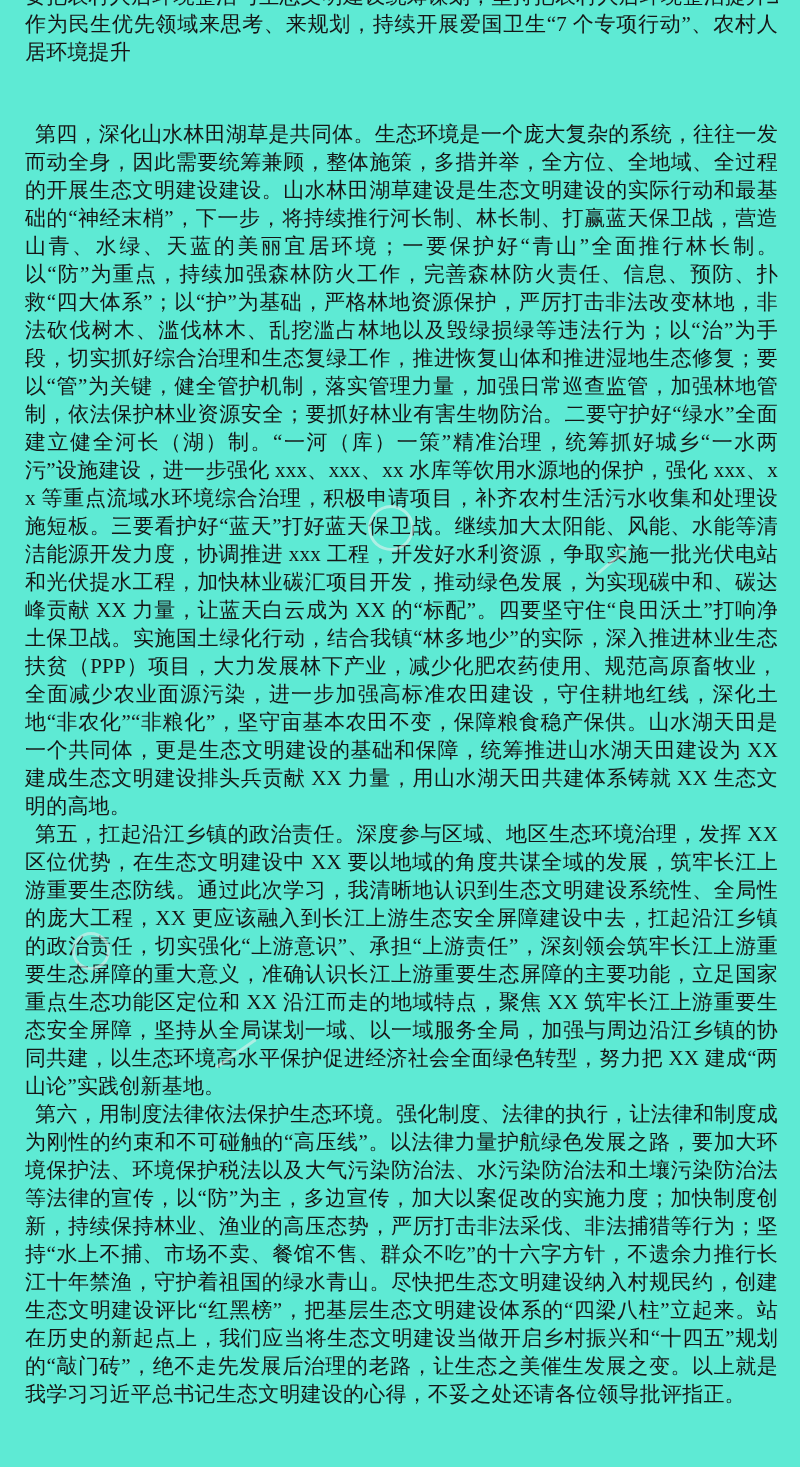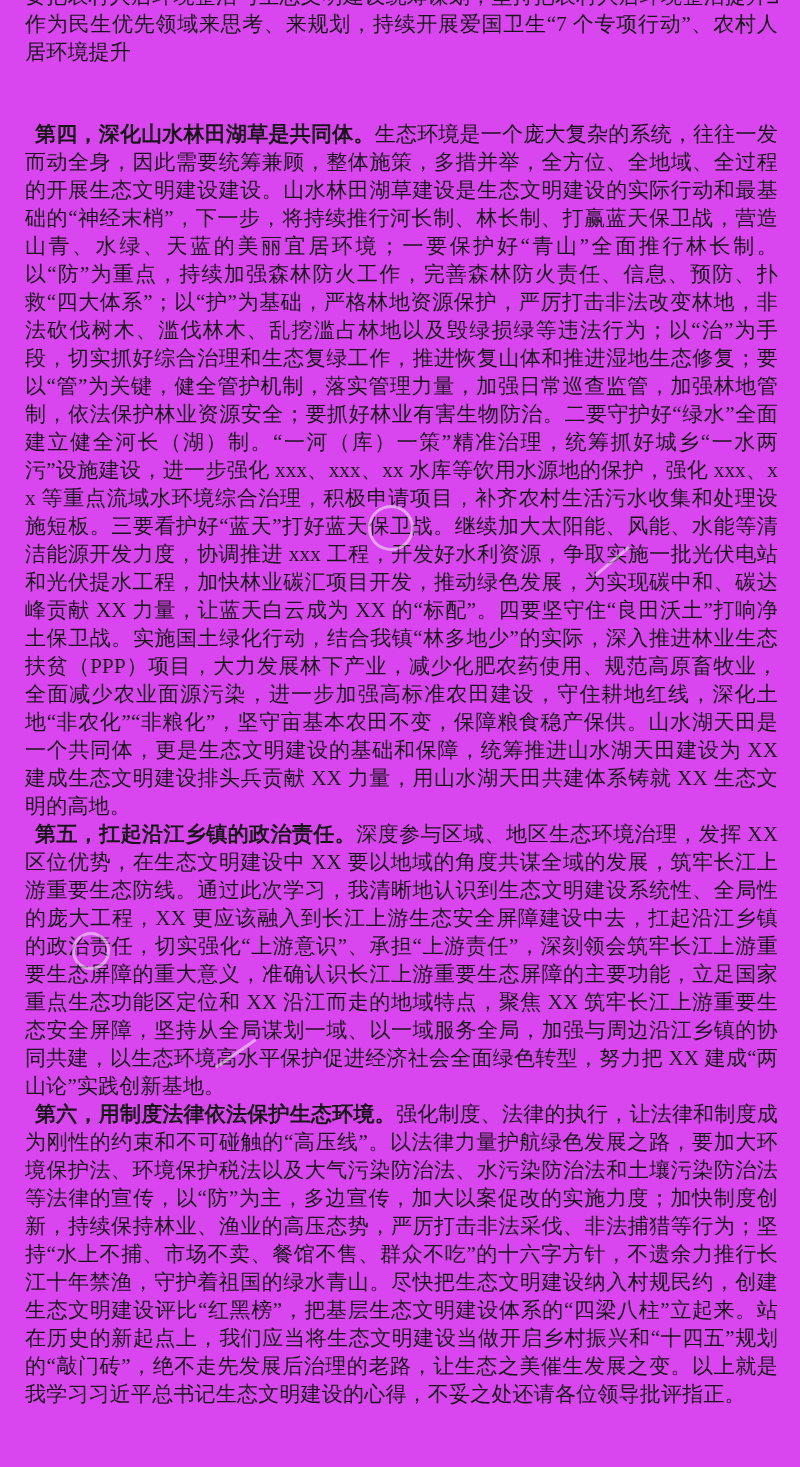--- a/index.html
+++ b/index.html
@@ -6,21 +6,21 @@
   body {
     width: 800px;
     height: 1467px;
     background: #ffffff;
     font-family: "Liberation Serif", "DejaVu Serif", serif;
   }
   .page {
     position: relative;
     width: 800px;
     height: 1467px;
-    background: #d946ef;
+    background: #5eead4;
     overflow: hidden;
     color: #161616;
   }
   .doc {
     padding: 0 22px 0 25px;
     font-size: 21px;
     line-height: 28px;
     text-align: justify;
     text-justify: inter-character;
     letter-spacing: 0.2px;
@@ -31,21 +31,21 @@
     height: 10px;
     overflow: hidden;
   }
   .clip-line .clip-inner {
     display: block;
     transform: translateY(-18px);
     white-space: nowrap;
   }
   .page-gap { height: 54px; }
   .sec { text-indent: 10px; }
-  .lead { font-weight: bold; }
+  .lead { font-weight: normal; }
   
   .wm {
     position: absolute;
     pointer-events: none;
     opacity: 0.55;
   }
   .wm-ring {
     border: 3px solid #ededed;
     border-radius: 50%;
   }

